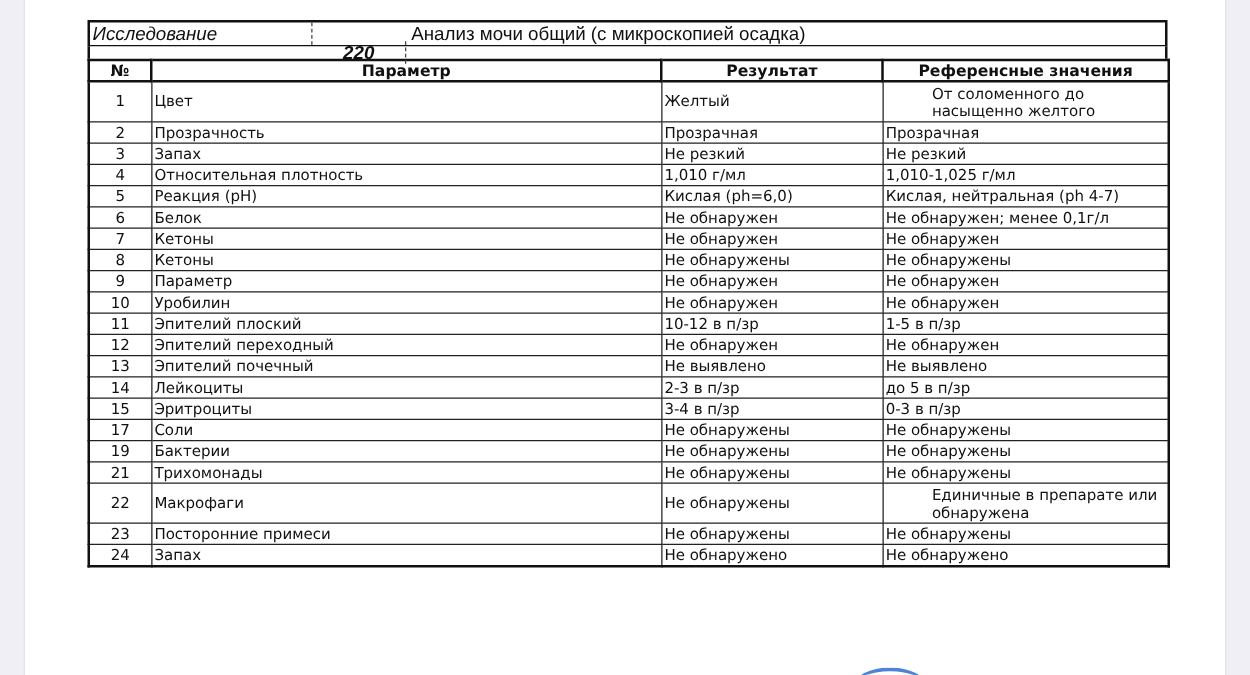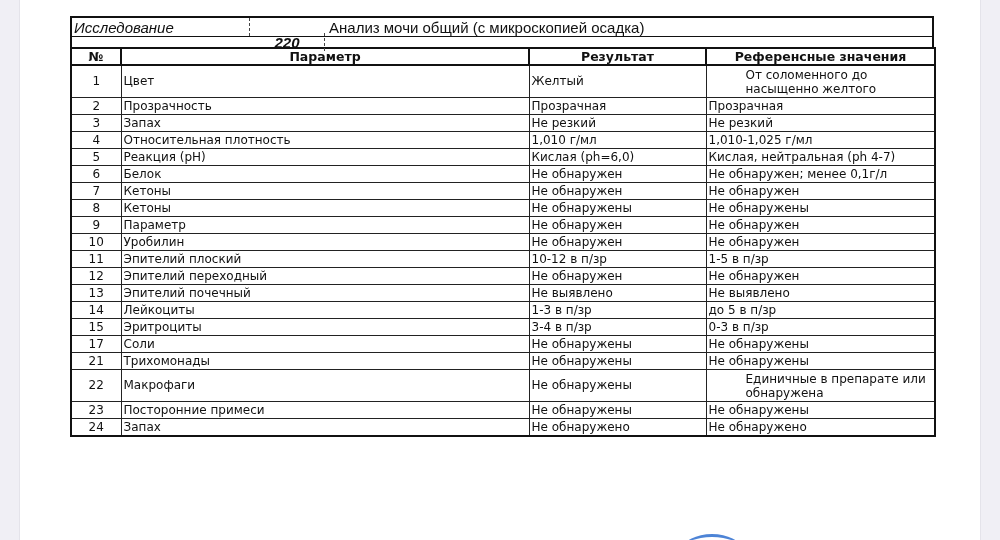--- a/index.html
+++ b/index.html
@@ -164,32 +164,38 @@
         </tr>
         <tr class="row">
           <td class="num">13</td>
           <td>Эпителий почечный</td>
           <td>Не выявлено</td>
           <td>Не выявлено</td>
         </tr>
         <tr class="row">
           <td class="num">14</td>
           <td>Лейкоциты</td>
-          <td>1-3 в п/зр</td>
+          <td>2-3 в п/зр</td>
           <td>до 5 в п/зр</td>
         </tr>
         <tr class="row">
           <td class="num">15</td>
           <td>Эритроциты</td>
           <td>3-4 в п/зр</td>
           <td>0-3 в п/зр</td>
         </tr>
         <tr class="row">
           <td class="num">17</td>
           <td>Соли</td>
+          <td>Не обнаружены</td>
+          <td>Не обнаружены</td>
+        </tr>
+        <tr class="row">
+          <td class="num">19</td>
+          <td>Бактерии</td>
           <td>Не обнаружены</td>
           <td>Не обнаружены</td>
         </tr>
         <tr class="row">
           <td class="num">21</td>
           <td>Трихомонады</td>
           <td>Не обнаружены</td>
           <td>Не обнаружены</td>
         </tr>
         <tr class="tall">

